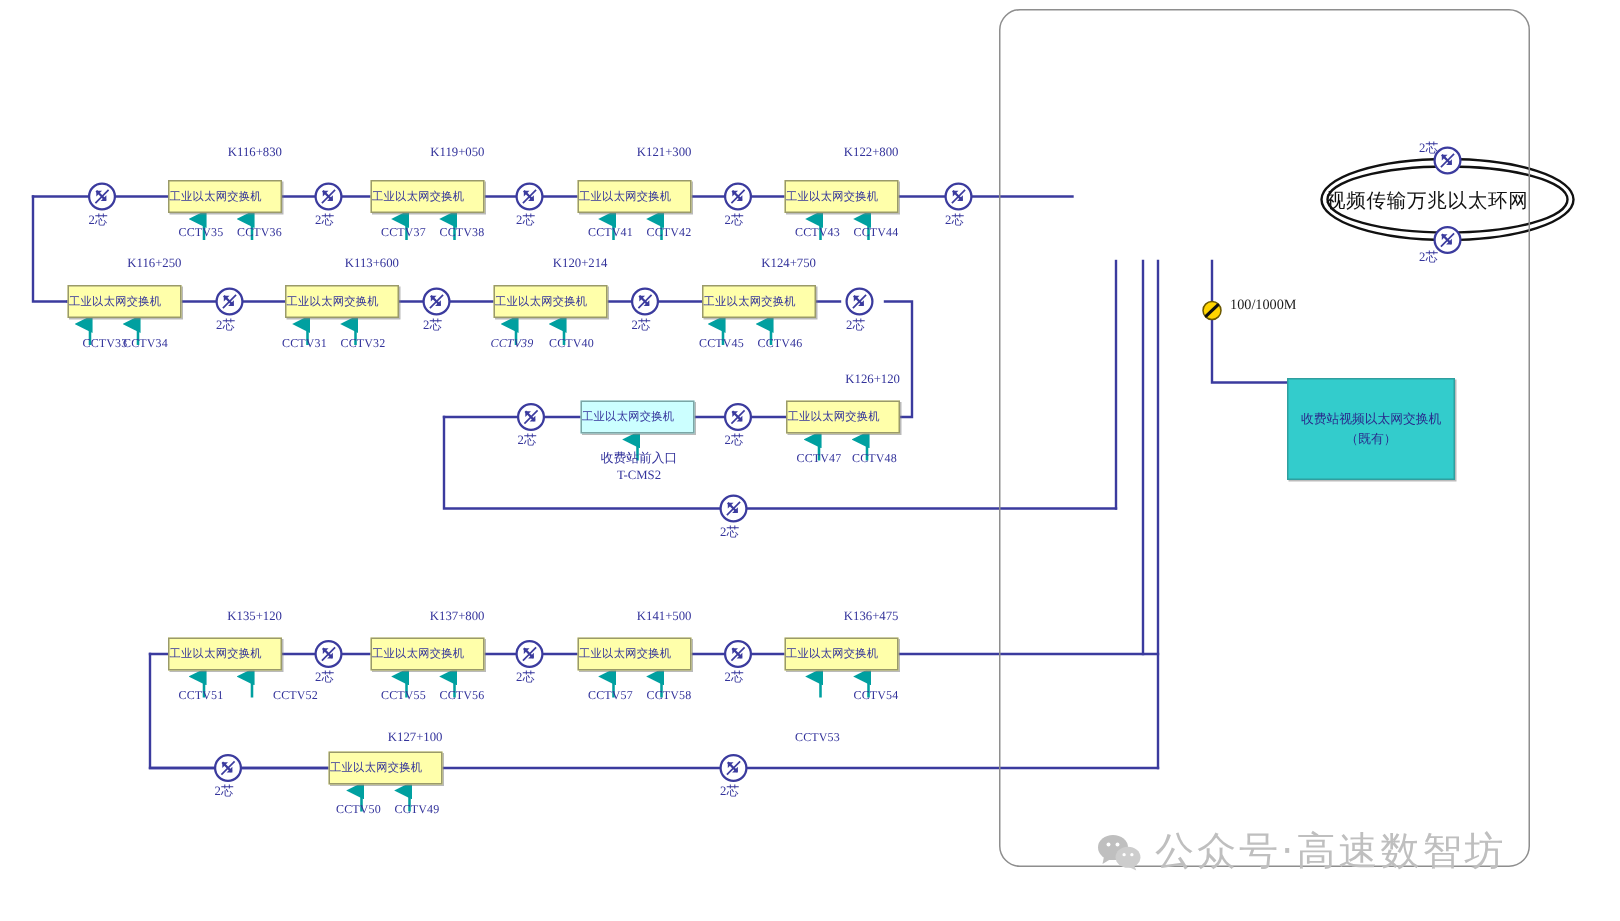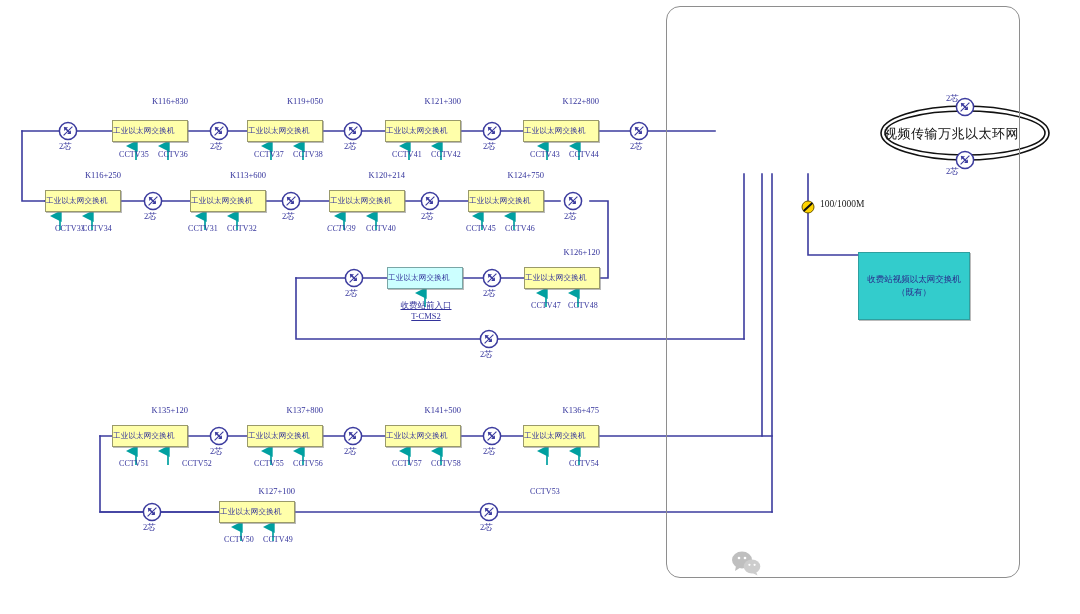--- a/index.html
+++ b/index.html
@@ -38,21 +38,21 @@
   }
   .corelabel{
     position:absolute;color:#33339b;font-size:8.5px;white-space:nowrap;
   }
   .cctv{
     position:absolute;color:#33339b;font-size:8px;white-space:nowrap;
     letter-spacing:.1px;
   }
   .undertext{
     position:absolute;color:#33339b;font-size:8.5px;white-space:nowrap;
-    text-align:center;line-height:11px;text-decoration:underline;
+    text-align:center;line-height:11px;
   }
   .speedlabel{
     position:absolute;color:#1a1a1a;font-size:9.5px;white-space:nowrap;
     font-family:"Liberation Serif",serif;
   }
 
   
   .fico{position:absolute;width:20px;height:20px;}
 
   
@@ -435,15 +435,16 @@
         <ellipse cx="11" cy="10" rx="10" ry="8.4" fill="#bfbfbf"></ellipse>
         <path d="M5,16 L4,21 L9.5,17.6 Z" fill="#bfbfbf"></path>
         <ellipse cx="21" cy="16.5" rx="8.3" ry="7" fill="#cdcdcd"></ellipse>
         <path d="M25,21.5 L26.5,25.4 L21.5,23 Z" fill="#cdcdcd"></path>
         <circle cx="8" cy="8" r="1.3" fill="#ffffff"></circle>
         <circle cx="14" cy="8" r="1.3" fill="#ffffff"></circle>
         <circle cx="18.4" cy="14.8" r="1.1" fill="#ffffff"></circle>
         <circle cx="23.6" cy="14.8" r="1.1" fill="#ffffff"></circle>
       </svg>
     </span>
+    <span>公众号·高速数智坊</span>
   </div>
 
 </div>
 
 </body></html>

